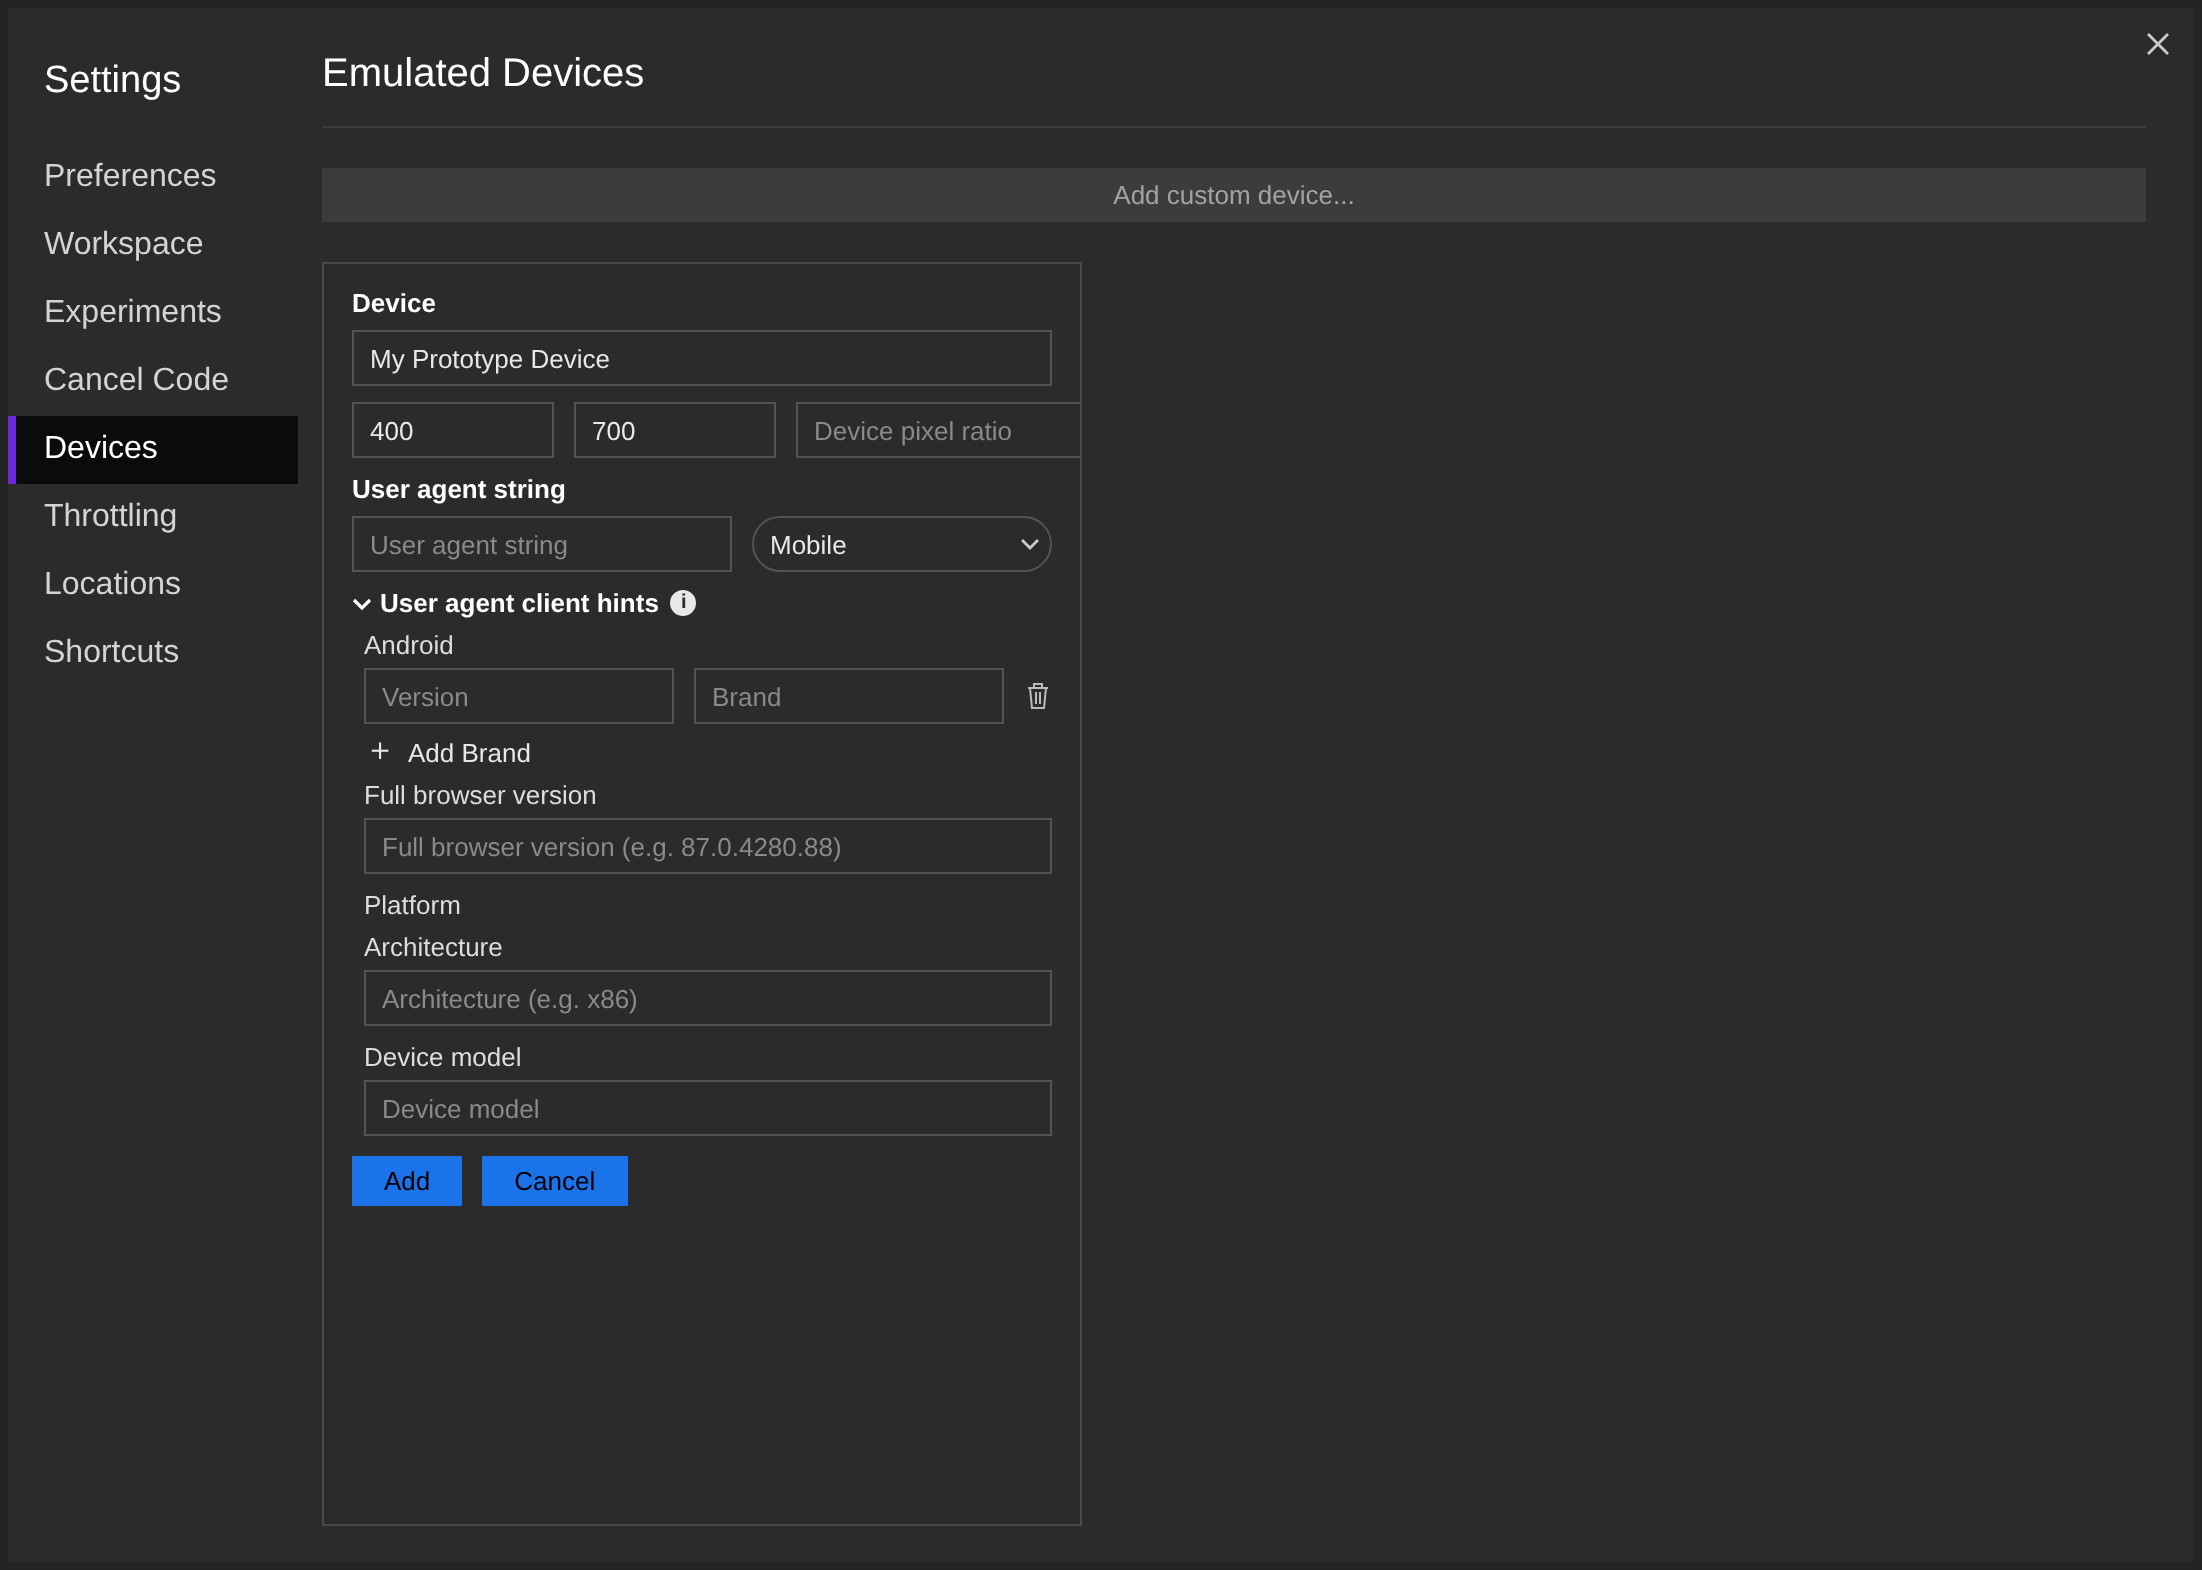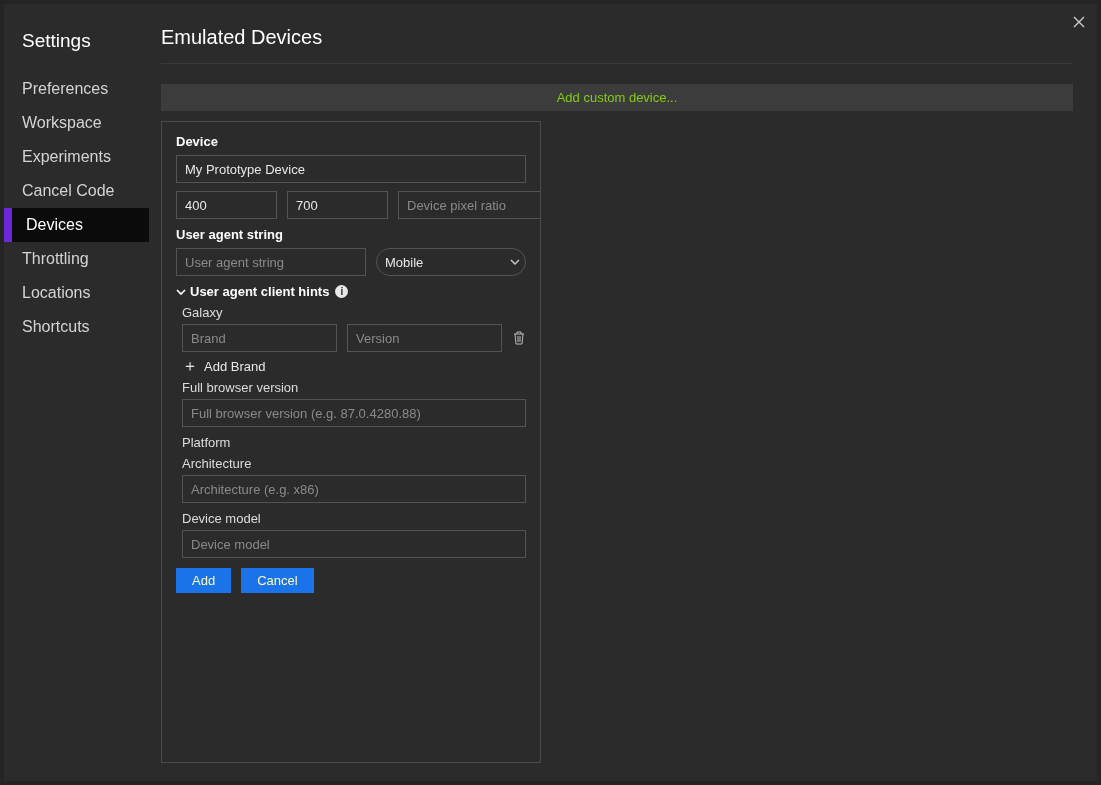--- a/index.html
+++ b/index.html
@@ -51,21 +51,21 @@
     color: #fff;
   }
   .nav-item {
     padding: 8px 18px;
     color: #d4d4d4;
     cursor: pointer;
     font-size: 16px;
   }
   .nav-item.selected {
     background: #0b0b0b;
-    border-left: 8px solid #6d28d9;
+    border-left: 4px solid #6d28d9;
     padding-left: 14px;
     color: #fff;
   }
 
   .main {
     flex: 1;
     padding: 22px 24px 0 12px;
     overflow: hidden;
     display: flex;
     flex-direction: column;
@@ -73,26 +73,26 @@
   .main-title {
     font-size: 20px;
     font-weight: 400;
     color: #fff;
     padding-bottom: 14px;
     border-bottom: 1px solid #3a3a3a;
     margin-bottom: 20px;
   }
   .add-custom {
     background: #3c3c3c;
-    color: #84cc16;
+    color: #a3a3a3;
     border: none;
     padding: 6px 14px;
     font-size: 13px;
     cursor: pointer;
-    margin-bottom: 10px;
+    margin-bottom: 20px;
   }
 
   .editor {
     width: 380px;
     border: 1px solid #4a4a4a;
     display: flex;
     flex-direction: column;
     overflow: hidden;
     flex: 1;
     margin-bottom: 18px;
@@ -172,21 +172,21 @@
   .trash {
     width: 14px; color:#bbb; cursor:pointer; flex-shrink:0;
     display:flex; align-items:center; justify-content:center;
   }
   .add-brand { display:flex; align-items:center; gap:6px; color:#e8e8e8; cursor:pointer; margin: 4px 0 6px 0; font-size:13px; }
   .add-brand .plus { font-size: 16px; line-height: 1; }
 
   .btn-row { display:flex; gap:10px; margin: 10px 0 12px 0; }
   .btn-primary {
     background: #1a73e8;
-    color: #fef9c3;
+    color: #000000;
     border: none;
     padding: 5px 16px;
     font-size:13px;
     cursor:pointer;
   }
 
   .device-list {
     border-top: 1px solid #4a4a4a;
     background: #333333;
     padding: 8px 0;
@@ -268,24 +268,24 @@
             <span class="chev">
               <svg width="10" height="8" viewBox="0 0 10 8">
                   <path d="M1 2 L5 6 L9 2" stroke="currentColor" stroke-width="1.6" fill="none"></path>
                 </svg>
             </span>
             <span class="lbl">User agent client hints</span>
             <span class="info-icon">i</span>
           </div>
 
           <div class="hints-body">
-            <div class="sublabel">Galaxy</div>
+            <div class="sublabel">Android</div>
             <div class="brand-row">
+              <input type="text" class="w-150" placeholder="Version" style="">
               <input type="text" class="w-150" placeholder="Brand" style="">
-              <input type="text" class="w-150" placeholder="Version" style="">
               <span class="trash">
                 <svg width="12" height="14" viewBox="0 0 12 14">
                   <path d="M1 3h10M4 3V1h4v2M2 3l1 10h6l1-10M5 5v6M7 5v6" stroke="currentColor" stroke-width="1" fill="none"></path>
                 </svg>
               </span>
             </div>
             <div class="add-brand">
               <span class="plus">＋</span>
               <span>Add Brand</span>
             </div>

